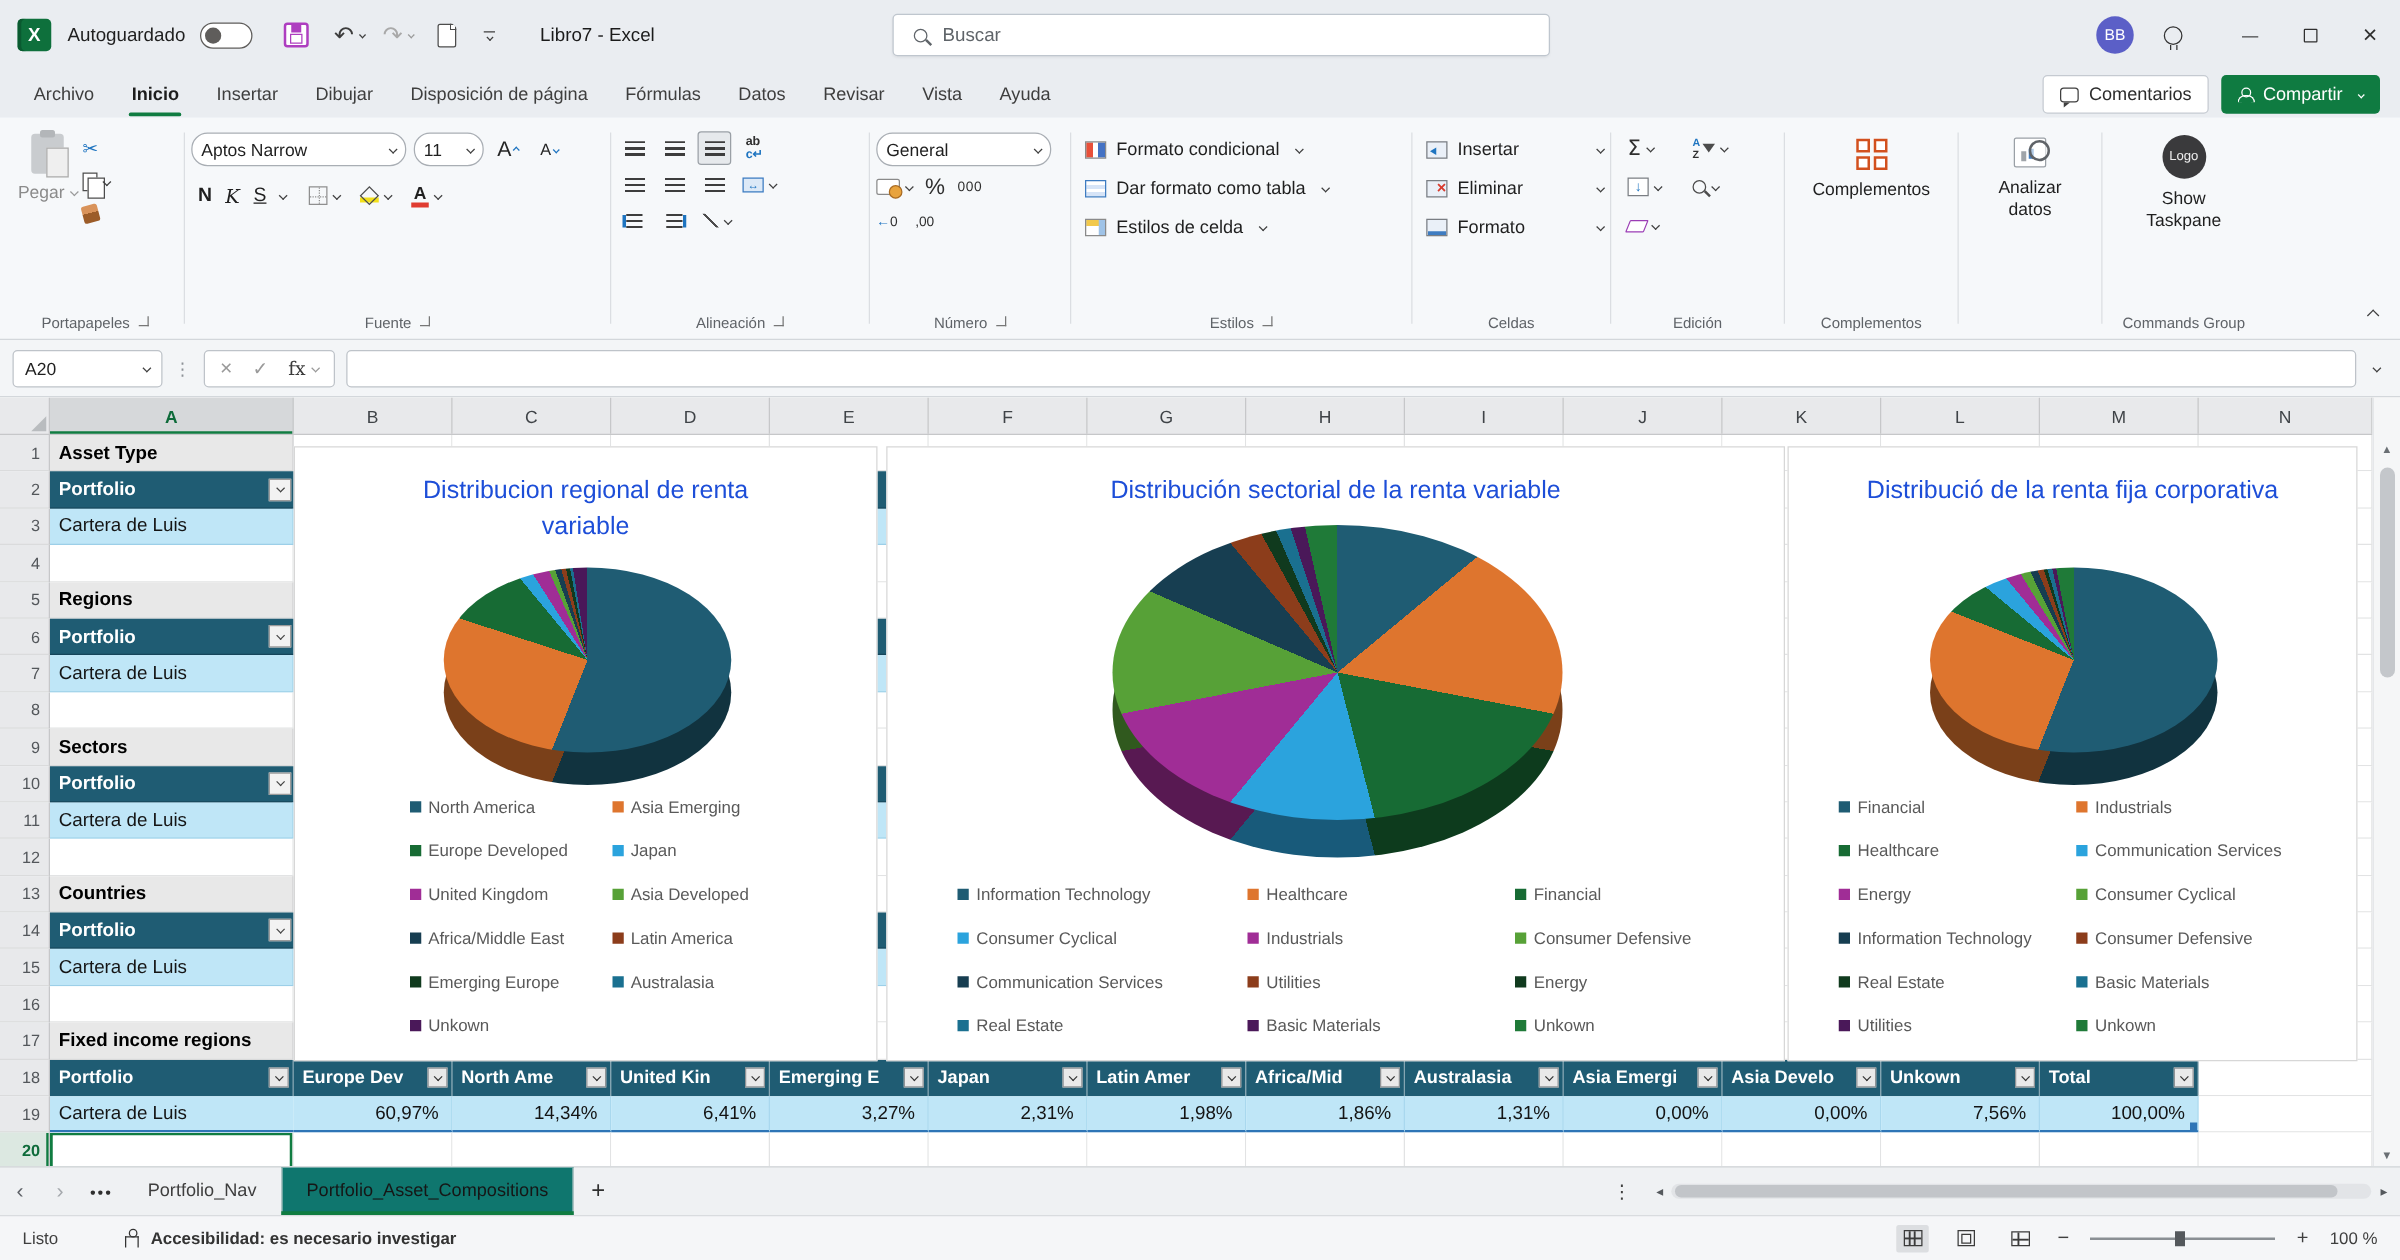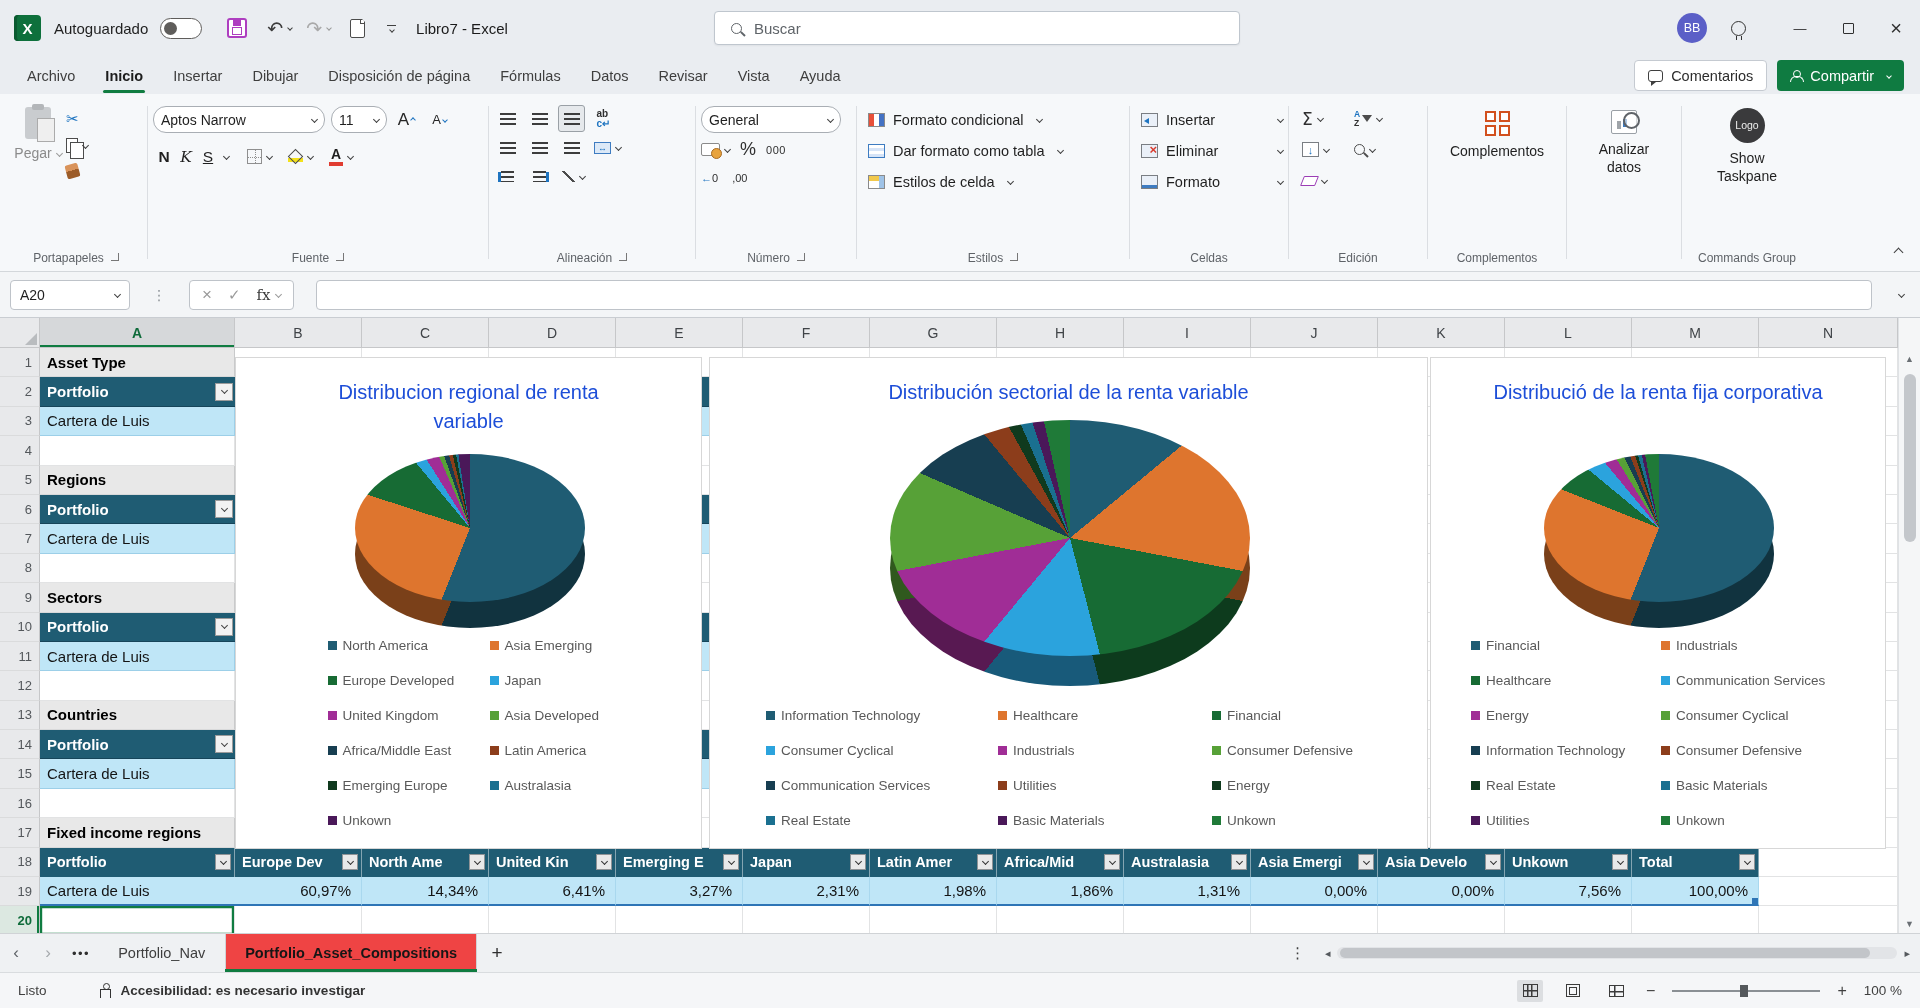--- a/index.html
+++ b/index.html
@@ -20,21 +20,21 @@
 .knob{position:absolute;left:3px;top:3px;width:13px;height:13px;border-radius:50%;background:#5f5d5b}
 .saveicon{width:20px;height:20px;border:2px solid #AE3EC0;border-radius:3px;position:relative;margin:0 13px;background:#fff}
 .saveicon::before{content:"";position:absolute;top:0;left:4px;right:4px;height:6px;background:#AE3EC0}
 .saveicon::after{content:"";position:absolute;bottom:1px;left:3px;right:3px;height:6px;border:1.5px solid #AE3EC0;background:#fff}
 .qat{display:flex;align-items:center;font-size:19px;color:#3c3c3c;margin:0 7px}
 .qat.dis{color:#a9a9a9}
 .newdoc{width:15px;height:19px;border:1.6px solid #4c4c4c;border-radius:2px;background:#fff;margin:0 12px;position:relative}
 .newdoc::after{content:"";position:absolute;right:-1.6px;top:-1.6px;width:0;height:0;border-left:5px solid transparent;border-top:5px solid #EAEDF1;box-shadow:-1px 1px 0 #4c4c4c}
 .qcustom{display:flex;flex-direction:column;align-items:center;margin:0 10px}
 .qcustom i{display:block;width:9px;height:0;border-top:1.6px solid #3f3f3f;margin-bottom:2px}
-.tb-title{margin-left:10px;font-size:15px;color:#1b1b1b}
+.tb-title{margin-left:26px;font-size:15px;color:#1b1b1b}
 .searchbox{position:absolute;left:714px;top:11px;width:526px;height:34px;background:#fff;border:1px solid #BFC6CE;border-radius:4px;display:flex;align-items:center;padding-left:16px;gap:12px;color:#5F6469;font-size:15px;box-shadow:0 1px 2px rgba(0,0,0,.05)}
 .mag{width:11px;height:11px;border:1.7px solid #5F6469;border-radius:50%;position:relative;flex:none}
 .mag::after{content:"";position:absolute;width:6px;height:1.7px;background:#5F6469;transform:rotate(45deg);right:-5px;bottom:-2px}
 .tb-right{margin-left:auto;display:flex;align-items:center;height:100%}
 .avatar{width:30px;height:30px;border-radius:50%;background:#5B5FC7;color:#fff;font-size:12.5px;display:flex;align-items:center;justify-content:center;margin-right:24px}
 .bulb{width:15px;height:15px;border:1.7px solid #333;border-radius:50%;position:relative;margin-right:30px}
 .bulb::after{content:"";position:absolute;left:3.5px;right:3.5px;bottom:-5px;height:4px;border-left:1.7px solid #333;border-right:1.7px solid #333}
 .wbtn{width:48px;height:56px;display:flex;align-items:center;justify-content:center;font-size:17px;color:#2f2f2f}
 .restore{width:11px;height:11px;border:1.4px solid #2f2f2f;border-radius:1px;position:relative;background:#EAEDF1}
 .restore::before{content:"";position:absolute;top:-4px;left:2px;width:11px;height:11px;border:1.4px solid #2f2f2f;border-radius:1px;z-index:-1}
@@ -112,21 +112,21 @@
 .ic-erase{width:15px;height:10px;background:#fff;border:1.6px solid #9B3DB5;transform:skewX(-22deg);border-radius:1px}
 .bigbtn{display:flex;flex-direction:column;align-items:center;gap:6px;font-size:14px;color:#1f1f1f;text-align:center;line-height:1.3;padding:4px 6px 0}
 .ic-addins{display:grid;grid-template-columns:11px 11px;grid-template-rows:11px 11px;gap:3px;margin-top:3px}
 .ic-addins span{border:2.5px solid #D2501E;background:#fff}
 .ic-analyze{width:26px;height:24px;border:1px solid #9AA0A6;background:#fff;position:relative;border-radius:2px;margin-top:2px}
 .ic-analyze::before{content:"";position:absolute;left:5px;bottom:4px;width:4px;height:8px;background:#9FA4A9;box-shadow:6px -2px 0 #3E7CC1}
 .ic-analyze::after{content:"";position:absolute;right:-4px;top:1px;width:13px;height:13px;border:2px solid #5F6368;border-radius:50%;background:rgba(255,255,255,.6)}
 .ic-logo{width:35px;height:35px;border-radius:50%;background:#3A3A3C;color:#ECECEC;font-size:10.5px;display:flex;align-items:center;justify-content:center}
 .collapse{position:absolute;right:18px;bottom:12px}
 
-.fbar{height:46px;background:#F3F5F7;display:flex;align-items:center;padding:0 10px;gap:22px;border-bottom:1px solid #C9CDD2;flex:none}
+.fbar{height:46px;background:#F3F5F7;display:flex;align-items:center;padding:0 10px;gap:9px;border-bottom:1px solid #C9CDD2;flex:none}
 .namebox{width:120px;height:30px;background:#fff;border:1px solid #BEC3C9;border-radius:4px;display:flex;align-items:center;padding:0 9px;justify-content:space-between;font-size:14px;color:#1f1f1f}
 .fdots{color:#8D9298;font-size:14px;letter-spacing:1px}
 .fxbox{height:30px;background:#fff;border:1px solid #BEC3C9;border-radius:4px;display:flex;align-items:center;padding:0 12px;gap:16px;color:#9a9a9a;font-size:15px}
 .fx{font-family:"DejaVu Serif",serif;color:#3B3B3B}
 .finput{flex:1;height:30px;background:#fff;border:1px solid #BEC3C9;border-radius:4px}
 
 .sheet{position:relative;height:615px;background:#fff;flex:none;overflow:hidden}
 .colheads{position:absolute;top:0;left:0;right:22px;height:30px;display:flex;background:#E8E9EB;border-bottom:1px solid #C6C7C9;z-index:2}
 .corner{width:40px;flex:none;border-right:1px solid #C6C7C9;position:relative}
 .corner::after{content:"";position:absolute;right:2px;bottom:2px;width:0;height:0;border-left:12px solid transparent;border-bottom:12px solid #B9BCBF}
@@ -168,21 +168,21 @@
 
 .vscroll{position:absolute;top:0;right:0;width:22px;bottom:0;background:#F5F6F7;border-left:1px solid #DFE2E5;z-index:4}
 .varr{position:absolute;left:0;right:0;text-align:center;font-size:9px;color:#6a6f74}
 .vthumb{position:absolute;left:5px;width:12px;border-radius:6px;background:#C4C7CB}
 
 .tabbar{height:39px;background:#EFF1F3;border-top:1px solid #D0D3D6;display:flex;align-items:stretch;position:relative;flex:none}
 .tnav{width:32px;display:flex;align-items:center;justify-content:center;color:#5F6368;font-size:17px}
 .tnav.dim{color:#A5A9AD}
 .tdots{display:flex;align-items:center;font-size:13px;letter-spacing:1.5px;color:#2f2f2f;margin:0 8px}
 .stab{display:flex;align-items:center;padding:0 20px;font-size:14.5px;color:#3e3e3e}
-.stab.active{background:#ef4444;font-weight:700;color:#161616;box-shadow:inset 0 -3px 0 #107C41,inset 1px 0 0 #D0D3D6,inset -1px 0 0 #D0D3D6}
+.stab.active{background:#0f766e;font-weight:400;color:#161616;box-shadow:inset 0 -3px 0 #107C41,inset 1px 0 0 #D0D3D6,inset -1px 0 0 #D0D3D6}
 .addsheet{width:40px;display:flex;align-items:center;justify-content:center;font-size:19px;color:#2f2f2f}
 .tbright{position:absolute;right:10px;top:0;bottom:0;display:flex;align-items:center;gap:12px}
 .vdots{font-size:15px;color:#3f3f3f;margin-right:8px}
 .hscroll{display:flex;align-items:center;gap:7px}
 .htrack{width:560px;height:12px;border-radius:6px;background:#E2E4E7;position:relative}
 .hthumb{position:absolute;left:3px;top:1px;height:10px;width:530px;border-radius:5px;background:#C2C5C9}
 .harr{font-size:11px;color:#55595d}
 
 .statusbar{height:36px;background:#F5F6F8;border-top:1px solid #D9DCDF;display:flex;align-items:center;padding:0 18px;font-size:13.5px;color:#3f3f3f;flex:none}
 .st-ready{margin-right:52px}

